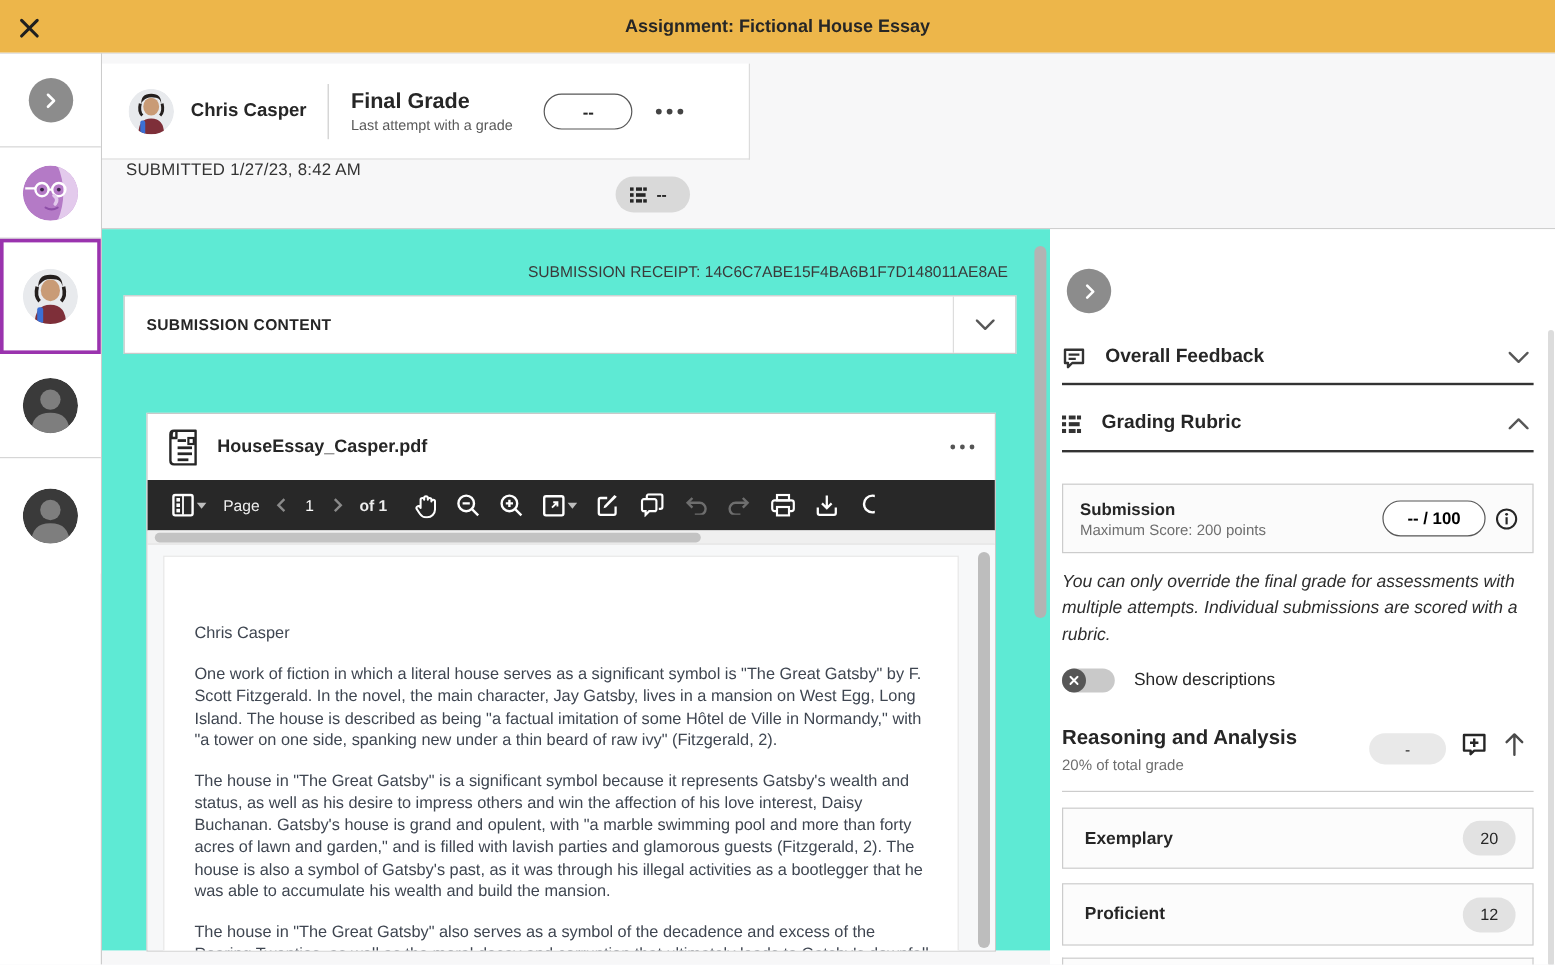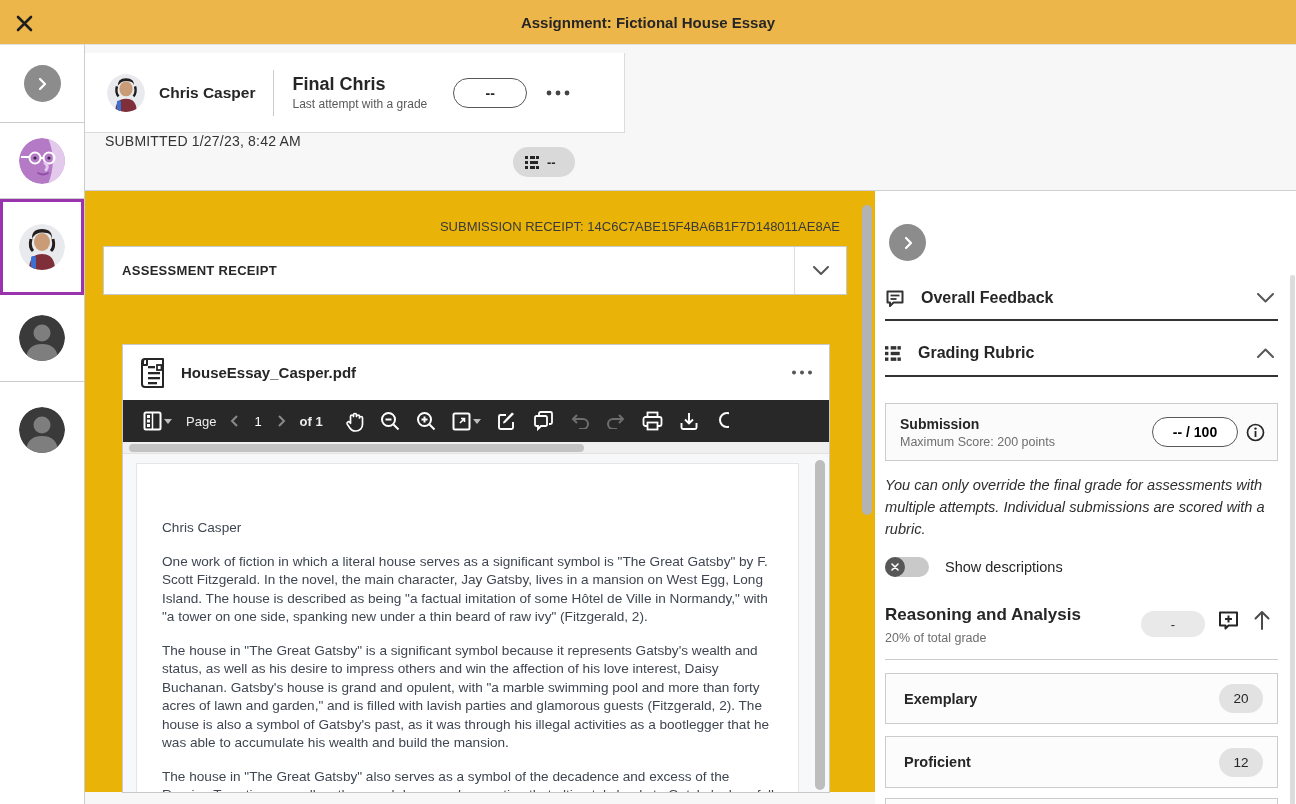--- a/index.html
+++ b/index.html
@@ -32,21 +32,21 @@
   .fg-sub { font-size:12px; color:#595959; margin-top:3px; white-space:nowrap; }
   .grade-pill { margin-left:26px; width:74px; height:30px; border:1px solid #575757; border-radius:16px; background:#fff; font-size:14px; font-weight:700; color:#262626; display:flex; align-items:center; justify-content:center; cursor:pointer; }
   .dots-btn { margin-left:18px; background:none; border:none; cursor:pointer; display:flex; align-items:center; }
 
   
   .sub-row { position:absolute; left:0; top:88px; right:0; height:58px; border-bottom:1px solid #CFCFCF; display:flex; padding-left:20px; }
   .sub-text { font-size:14px; color:#333; letter-spacing:.2px; }
   .rubric-pill { position:absolute; left:428px; top:14px; height:30px; min-width:62px; padding:0 12px; background:#D9D9D9; border-radius:16px; border:none; display:flex; align-items:center; gap:7px; font-size:13px; font-weight:700; color:#262626; cursor:pointer; }
 
   
-  .doc-area { position:absolute; left:0; top:146px; width:790px; bottom:12px; background:#eab308; }
+  .doc-area { position:absolute; left:0; top:146px; width:790px; bottom:12px; background:#5eead4; }
   .receipt { position:absolute; right:35px; top:28px; font-size:13px; color:#3A3A3A; }
   .assess-card { position:absolute; left:18px; top:55px; width:744px; height:49px; background:#fff; border:1px solid #C9C9C9; display:flex; align-items:center; }
   .assess-label { font-size:13px; font-weight:700; letter-spacing:.3px; padding-left:18px; flex:1; }
   .assess-chevron { width:52px; height:100%; border-left:1px solid #DDDDDD; background:none; cursor:pointer; display:flex; align-items:center; justify-content:center; border-top:none;border-right:none;border-bottom:none; }
 
   .pdf-card { position:absolute; left:37px; top:153px; width:708px; bottom:-1px; background:#fff; border:1px solid #C9C9C9; display:flex; flex-direction:column; }
   .pdf-header { height:55px; display:flex; align-items:center; padding:0 16px; }
   .file-name { font-size:15px; font-weight:700; margin-left:14px; flex:1; }
   .pdf-toolbar { height:42px; background:#282828; display:flex; align-items:center; padding:0 12px; color:#fff; overflow:hidden; }
   .tb-btn { background:none; border:none; cursor:pointer; display:flex; align-items:center; justify-content:center; padding:0 8px; height:42px; }
@@ -209,21 +209,21 @@
             <rect x="12" y="32" width="5" height="14" fill="#3B6FD4" rx="2"></rect>
             <ellipse cx="23" cy="18" rx="8" ry="9" fill="#C99B76"></ellipse>
             <path d="M13 16 Q12 5 23 5 Q34 5 33 16 Q33 10 28 9 Q19 7 15 12 Q13 13 13 16 Z" fill="#241F1E"></path>
             <path d="M12 15 q-2 8 2 12 M34 15 q2 8 -2 12" fill="none" stroke="#241F1E" stroke-width="3"></path>
           </g>
         </svg>
       </span>
       <div class="student-name">Chris Casper</div>
       <div class="vdiv"></div>
       <div>
-        <div class="fg-title">Final Chris</div>
+        <div class="fg-title">Final Grade</div>
         <div class="fg-sub">Last attempt with a grade</div>
       </div>
       <button class="grade-pill">--</button>
       <button class="dots-btn">
         <span>
           <svg width="26" height="6" viewBox="0 0 26 6">
               <circle cx="4" cy="3" r="2.4" fill="#444"></circle>
               <circle cx="13" cy="3" r="2.4" fill="#444"></circle>
               <circle cx="22" cy="3" r="2.4" fill="#444"></circle>
             </svg>
@@ -247,21 +247,21 @@
           </svg>
         </span>
         <span>--</span>
       </button>
     </div>
 
     <div class="doc-area">
       <div class="receipt">SUBMISSION RECEIPT: 14C6C7ABE15F4BA6B1F7D148011AE8AE</div>
 
       <div class="assess-card">
-        <div class="assess-label">ASSESSMENT RECEIPT</div>
+        <div class="assess-label">SUBMISSION CONTENT</div>
         <button class="assess-chevron">
           <span>
             <svg width="16" height="10" viewBox="0 0 16 10">
                 <path d="M1 1 L8 8 L15 1" fill="none" stroke="#575757" stroke-width="2" stroke-linecap="round" stroke-linejoin="round"></path>
               </svg>
           </span>
         </button>
       </div>
 
       <div class="pdf-card">

